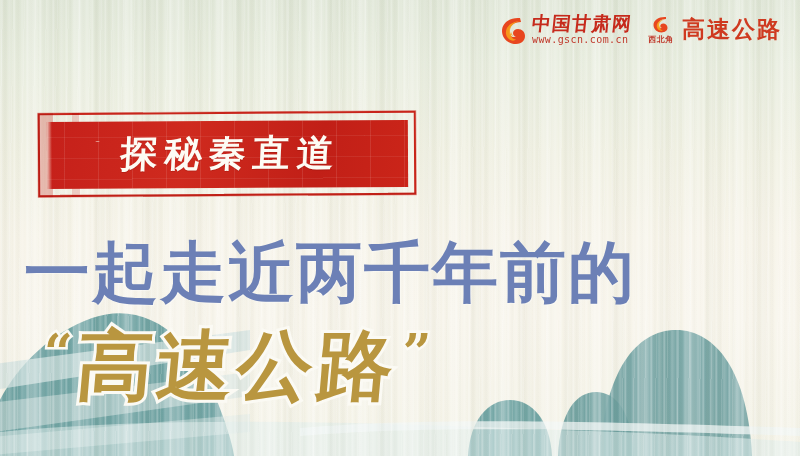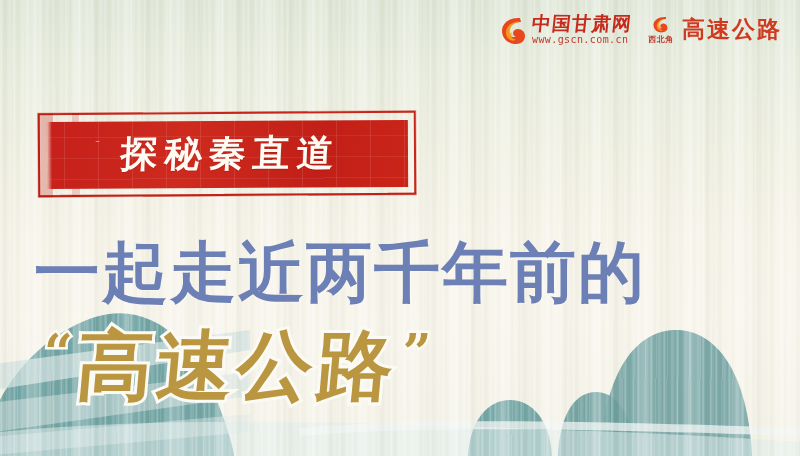--- a/index.html
+++ b/index.html
@@ -113,21 +113,21 @@
     color:#fdfbf4;font-size:37px;font-weight:700;letter-spacing:7px;
     text-indent:7px;
     font-family:"DejaVu Serif","Liberation Serif",serif;
     text-shadow:0 1px 0 rgba(120,10,5,.25);
     transform:rotate(-0.3deg) skewX(-3deg);
     white-space:nowrap;
   }
 
   
   .headline{
-    position:absolute;left:34px;top:240px;
+    position:absolute;left:24px;top:240px;
     font-size:66px;font-weight:700;letter-spacing:2px;
     color:#6c80b6;
     font-family:"DejaVu Sans","Liberation Sans",sans-serif;
     white-space:nowrap;line-height:1;
     text-shadow:1px 1px 0 rgba(255,255,255,.35);
   }
 
   
   .goldline{
     position:absolute;left:44px;top:328px;

